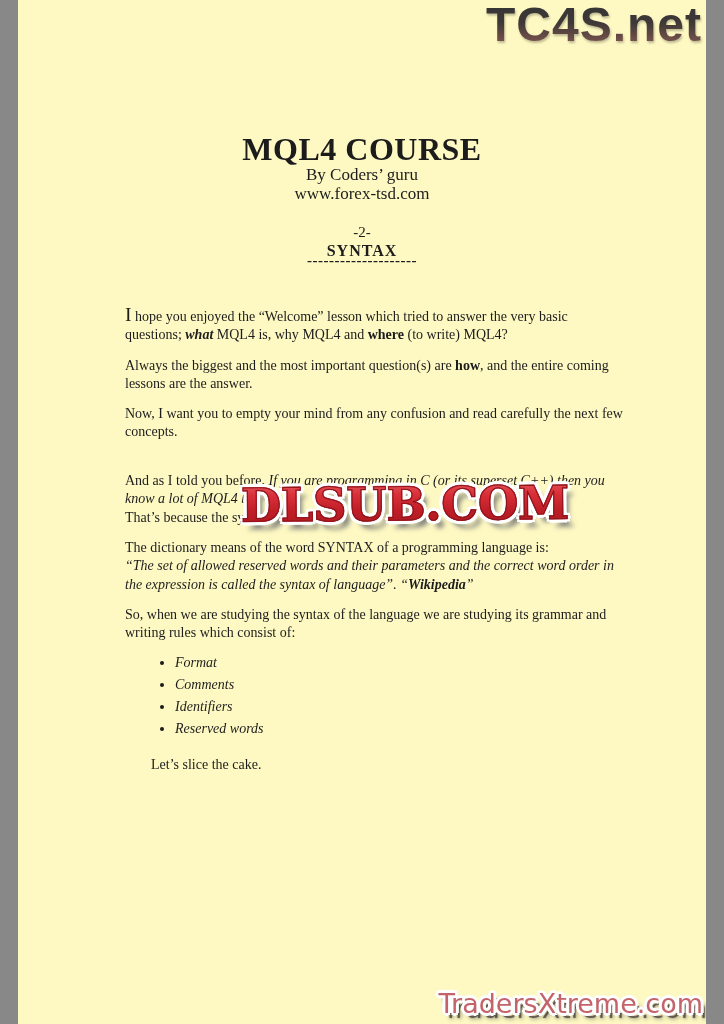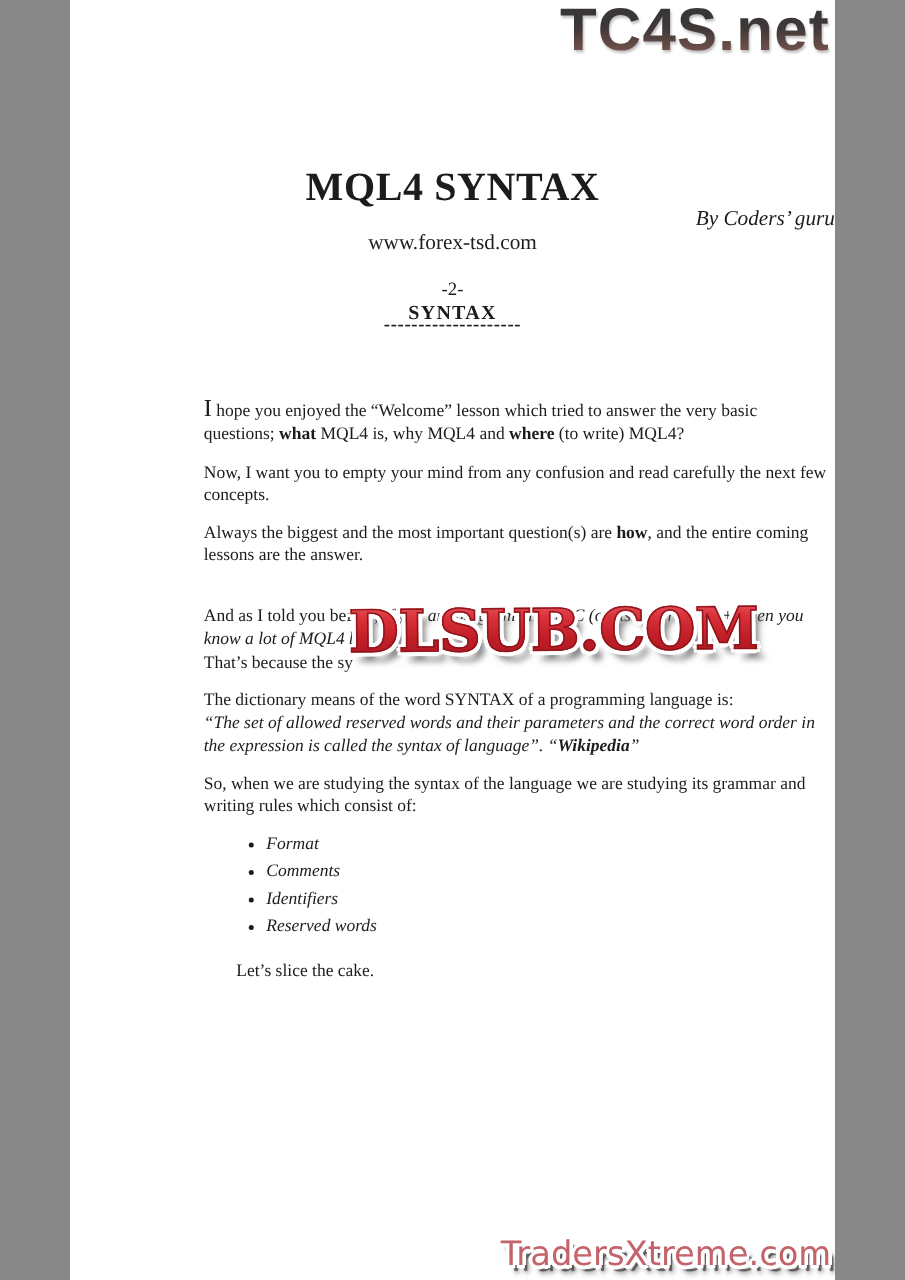--- a/index.html
+++ b/index.html
@@ -1,20 +1,20 @@
 <!DOCTYPE html>
 <html><head>
 <meta charset="utf-8">
 <style>
   html, body { margin:0; padding:0; background:#888; }
   .page {
     position:relative;
-    width:612px; height:1024px;
+    width:688px; height:1024px;
     margin:0 auto;
-    background:#ffffff;
+    background:#fef9c3;
     font-family:"Liberation Serif", serif;
     color:#1c1c1c;
     overflow:hidden;
   }
 
   
   .wm-top {
     position:absolute; top:1px; right:4px;
     font-family:"Liberation Sans", sans-serif;
     font-weight:bold; font-size:48px; letter-spacing:1px;
@@ -28,30 +28,30 @@
       -webkit-background-clip:text; background-clip:text;
       color:transparent;
     }
   }
 
   
   .doc-title {
     position:absolute; top:131px; left:0; width:100%;
     text-align:center; font-weight:bold; font-size:32px; letter-spacing:0.5px;
   }
-  .byline   { position:absolute; top:165px; left:0; width:100%; text-align:right; font-size:17px;font-style:italic; }
+  .byline   { position:absolute; top:165px; left:0; width:100%; text-align:center; font-size:17px; }
   .website  { position:absolute; top:184px; left:0; width:100%; text-align:center; font-size:17px; }
   .lesson-num   { position:absolute; top:224px; left:0; width:100%; text-align:center; font-size:15px; }
   .lesson-title { position:absolute; top:242px; left:0; width:100%; text-align:center; font-size:16px; font-weight:bold; letter-spacing:1px; }
   .divider      { position:absolute; top:252px; left:0; width:100%; text-align:center; font-size:15px; font-weight:bold; letter-spacing:0.5px; }
 
   
   .body-text {
     position:absolute; left:107px; top:306px; width:600px;
-    font-size:14px; line-height:18.3px;margin-top:13px;
+    font-size:14px; line-height:18.3px;
   }
   .body-text p { margin:0 0 12px 0; }
   .dropcap { font-size:19.5px; }
   .body-text ul {
     margin:4px 0 0 0; padding:0 0 0 50px;
     list-style:disc;
   }
   .body-text li { margin:0 0 3.7px 0;font-style:italic; }
   .closing { margin:17px 0 0 26px !important; }
 
@@ -98,31 +98,31 @@
       5px 6px 4px rgba(55,50,50,0.6);
   }
 </style>
 </head>
 <body>
 
 <div class="page">
 
   <div class="wm-top">TC4S.net</div>
 
-  <div class="doc-title">MQL4 SYNTAX</div>
+  <div class="doc-title">MQL4 COURSE</div>
   <div class="byline">By Coders’ guru</div>
   <div class="website">www.forex-tsd.com</div>
   <div class="lesson-num">-2-</div>
   <div class="lesson-title">SYNTAX</div>
   <div class="divider">--------------------</div>
 
   <div class="body-text">
-    <p><span class="dropcap">I</span><span> hope you enjoyed the “Welcome” lesson which tried to answer the very basic</span><br><span>questions; </span><span style="font-weight: bold;">what</span><span> MQL4 is, </span><span style="font-weight: normal;">why</span><span> MQL4 and </span><span style="font-weight: bold;">where</span><span> (to write) MQL4?</span></p>
+    <p><span class="dropcap">I</span><span> hope you enjoyed the “Welcome” lesson which tried to answer the very basic</span><br><span>questions; </span><span style="font-weight: bold; font-style: italic;">what</span><span> MQL4 is, </span><span style="font-weight: normal;">why</span><span> MQL4 and </span><span style="font-weight: bold;">where</span><span> (to write) MQL4?</span></p>
+    <p><span>Always the biggest and the most important question(s) are </span><span style="font-weight: bold;">how</span><span>, and the entire coming</span><br><span>lessons are the answer.</span></p>
     <p><span>Now, I want you to empty your mind from any confusion and read carefully the next few</span><br><span>concepts.</span></p>
-    <p><span>Always the biggest and the most important question(s) are </span><span style="font-weight: bold;">how</span><span>, and the entire coming</span><br><span>lessons are the answer.</span></p>
     <p><br><span>And as I told you before, </span><span style="font-style: italic;">If you are programming in C (or its superset C++) then you</span><br><span style="font-style: italic;">know a lot of MQL4 be</span><br><span>That’s because the sy</span></p>
     <p><span>The dictionary means of the word SYNTAX of a programming language is:</span><br><span style="font-style: italic;">“The set of allowed reserved words and their parameters and the correct word order in</span><br><span style="font-style: italic;">the expression is called the syntax of language”. “</span><span style="font-weight: bold; font-style: italic;">Wikipedia</span><span style="font-style: italic;">”</span></p>
     <p><span>So, when we are studying the syntax of the language we are studying its grammar and</span><br><span>writing rules which consist of:</span></p>
     <ul>
         <li>Format</li>
         <li>Comments</li>
         <li>Identifiers</li>
         <li>Reserved words</li>
       </ul>
     <p class="closing">Let’s slice the cake.</p>

